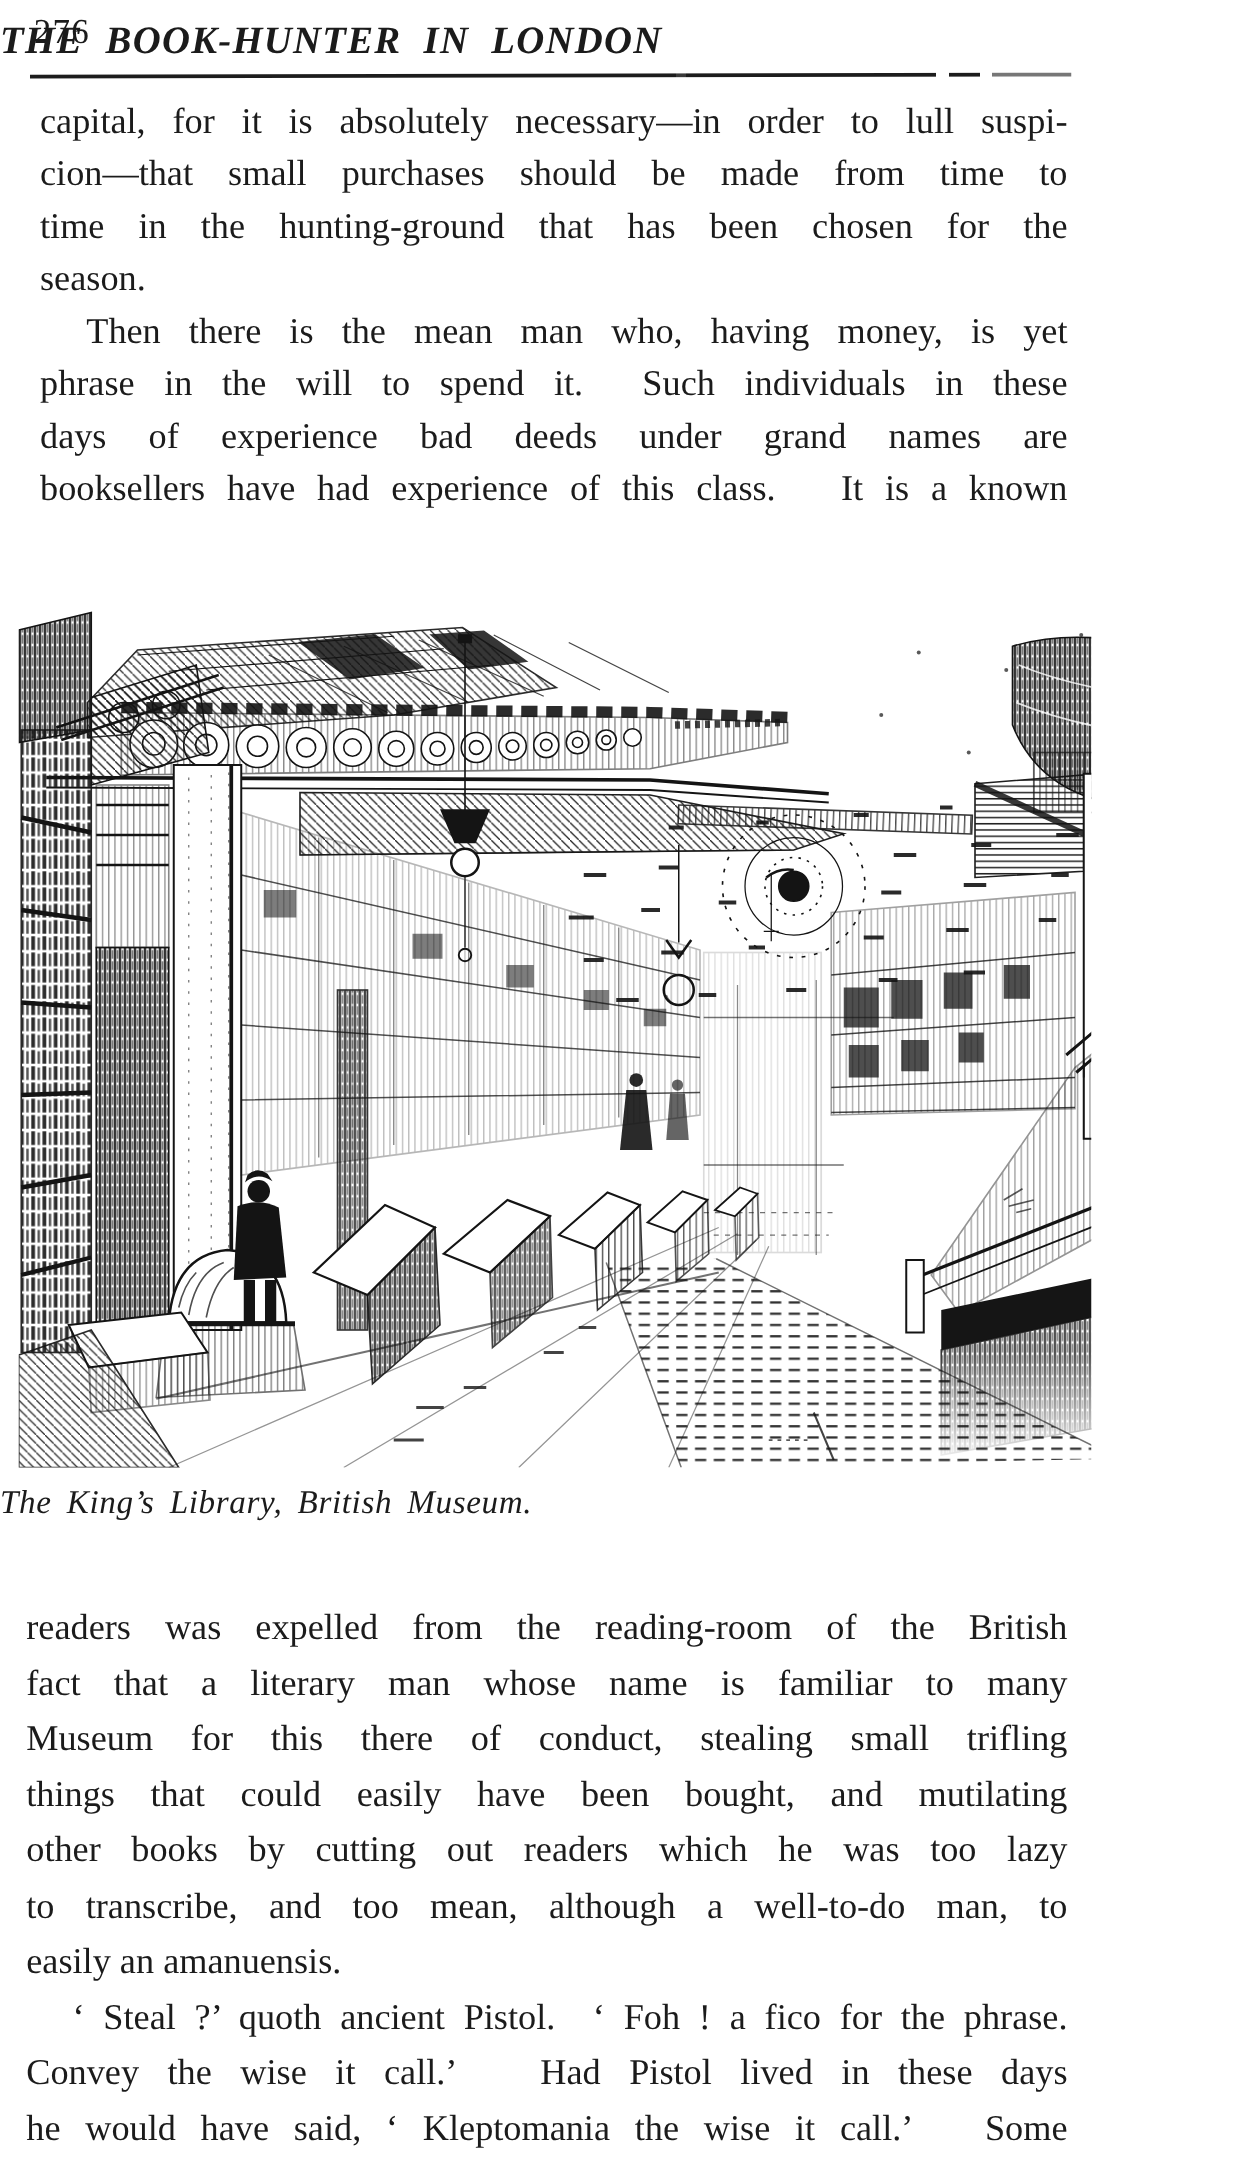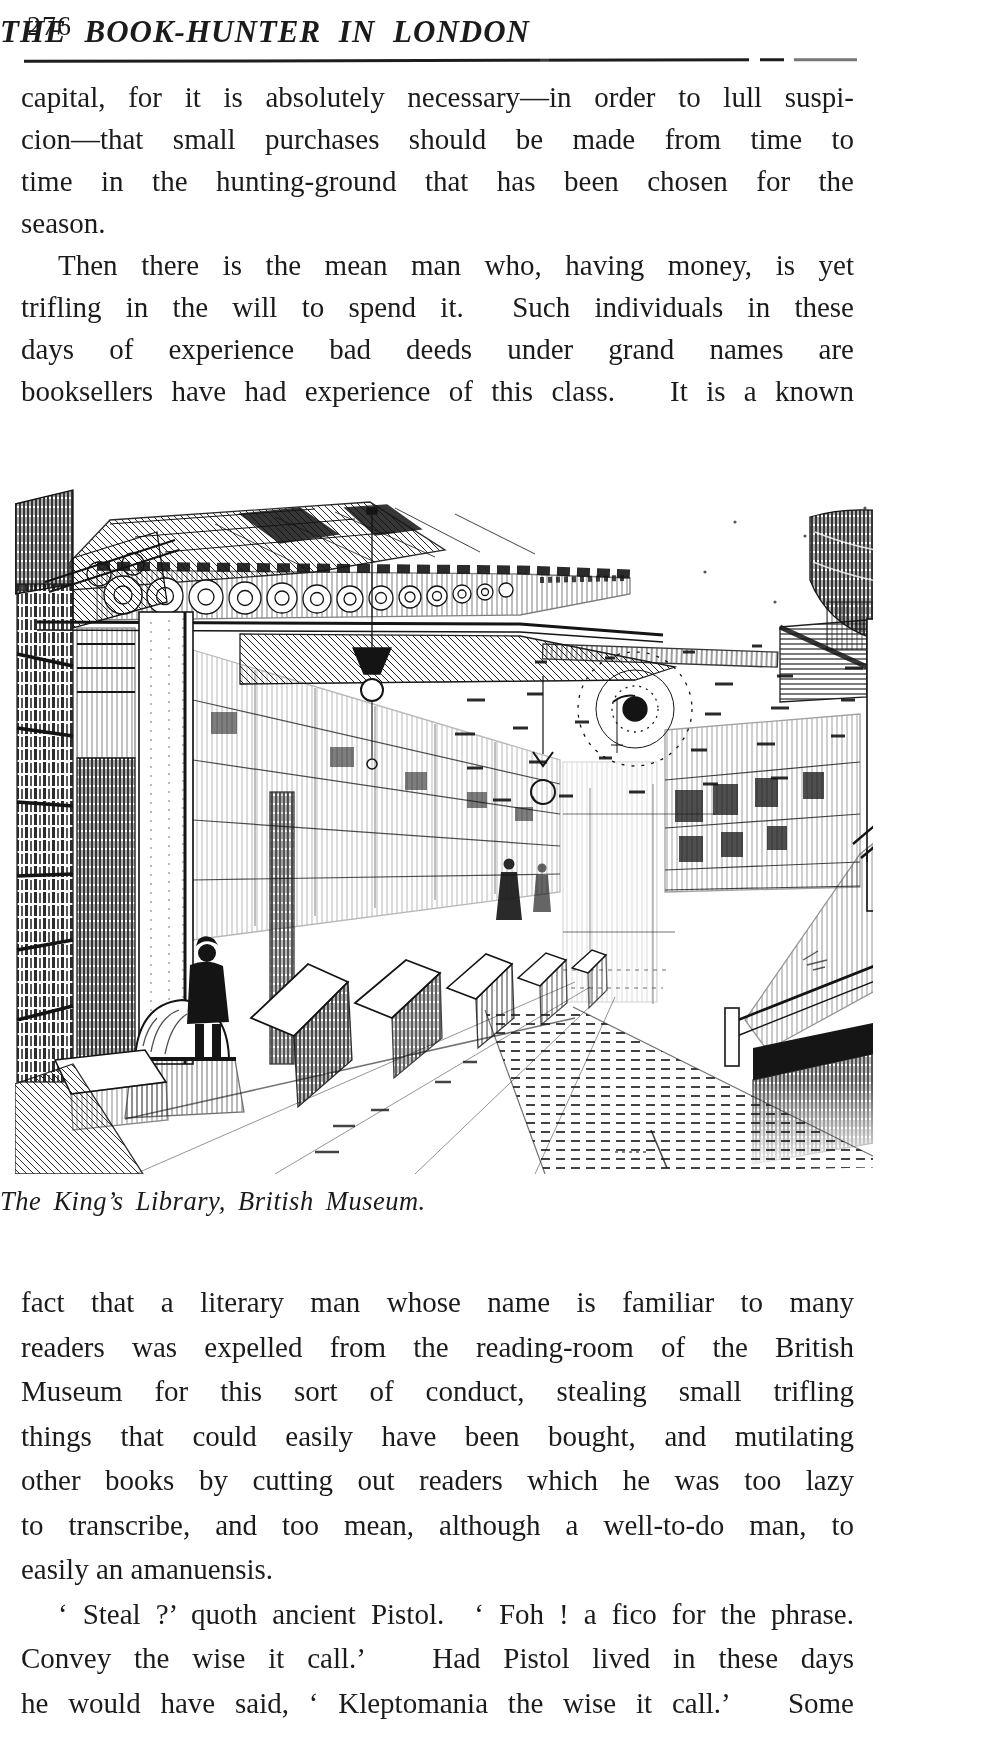--- a/index.html
+++ b/index.html
@@ -6,21 +6,21 @@
   .page{position:relative;width:873px;height:1740px;background:#fff;color:#1b1b1b;
         font-family:"Liberation Serif","DejaVu Serif",serif;overflow:hidden;}
   .folio{position:absolute;left:27px;top:10px;font-size:28px;letter-spacing:1px;}
   .running-title{position:absolute;left:0;right:0;top:14px;text-align:left;
         font-size:31px;font-style:italic;font-weight:bold;letter-spacing:1px;word-spacing:9px;}
   .rule{position:absolute;left:24px;right:16px;top:59px;height:3px;
         background:linear-gradient(to right,#1d1d1d 0 62%,#3a3a3a 62% 63%,#1d1d1d 63% 87%,
         transparent 87% 88.3%,#1d1d1d 88.3% 91.2%,transparent 91.2% 92.4%,#777 92.4% 100%);
         transform:rotate(-0.12deg);}
   .text{position:absolute;left:21px;right:19px;font-size:29px;}
-  .text.upper{top:76px;line-height:42px;}
+  .text.upper{top:76px;line-height:42px;margin-left:11px;}
   .text.lower{top:1280px;line-height:44.5px;}
   .line{white-space:pre-wrap;text-align:justify;text-align-last:justify;}
   .line.short{text-align-last:left;}
   .line.indent{text-indent:37px;}
   figure{margin:0;}
   .engraving{position:absolute;left:15px;top:462px;}
   .caption{position:absolute;left:0;right:0;top:1186px;text-align:left;
         font-style:italic;font-size:26.5px;word-spacing:5px;letter-spacing:.5px;}
 </style>
 </head>
@@ -36,21 +36,21 @@
 
   <section class="text upper">
     <div class="para">
         <div class="line">capital, for it is absolutely necessary—in order to lull suspi-</div>
         <div class="line">cion—that small purchases should be made from time to</div>
         <div class="line">time in the hunting-ground that has been chosen for the</div>
         <div class="line short">season.</div>
       </div>
     <div class="para">
         <div class="line indent">Then there is the mean man who, having money, is yet</div>
-        <div class="line">trifling in the will to spend it.  Such individuals in these</div>
+        <div class="line">phrase in the will to spend it.  Such individuals in these</div>
         <div class="line">days of experience bad deeds under grand names are</div>
         <div class="line">booksellers have had experience of this class.   It is a known</div>
       </div>
   </section>
 
   <figure>
     <svg class="engraving" width="968" height="712" viewBox="0 0 968 712">
       <defs>
         <pattern id="pv" width="5" height="6" patternUnits="userSpaceOnUse">
           <path d="M2,0V6" stroke="#161616" stroke-width="1"></path>
@@ -285,23 +285,23 @@
         <polygon points="0,622 58,602 128,712 0,712" fill="url(#pd)" opacity=".9"></polygon>
 
         <path d="M788,498 l15,-9 m-11,14 l20,-5 m-14,10 l12,-3" stroke-width="1.4" opacity=".7"></path>
       </g>
     </svg>
     <figcaption class="caption">The King’s Library, British Museum.</figcaption>
   </figure>
 
   <section class="text lower">
     <div class="para">
+        <div class="line">readers was expelled from the reading-room of the British</div>
         <div class="line">fact that a literary man whose name is familiar to many</div>
-        <div class="line">readers was expelled from the reading-room of the British</div>
-        <div class="line">Museum for this sort of conduct, stealing small trifling</div>
+        <div class="line">Museum for this there of conduct, stealing small trifling</div>
         <div class="line">things that could easily have been bought, and mutilating</div>
         <div class="line">other books by cutting out readers which he was too lazy</div>
         <div class="line">to transcribe, and too mean, although a well-to-do man, to</div>
         <div class="line short">easily an amanuensis.</div>
       </div>
     <div class="para">
         <div class="line indent">‘ Steal ?’ quoth ancient Pistol.  ‘ Foh ! a fico for the phrase.</div>
         <div class="line">Convey the wise it call.’   Had Pistol lived in these days</div>
         <div class="line">he would have said, ‘ Kleptomania the wise it call.’   Some</div>
       </div>

